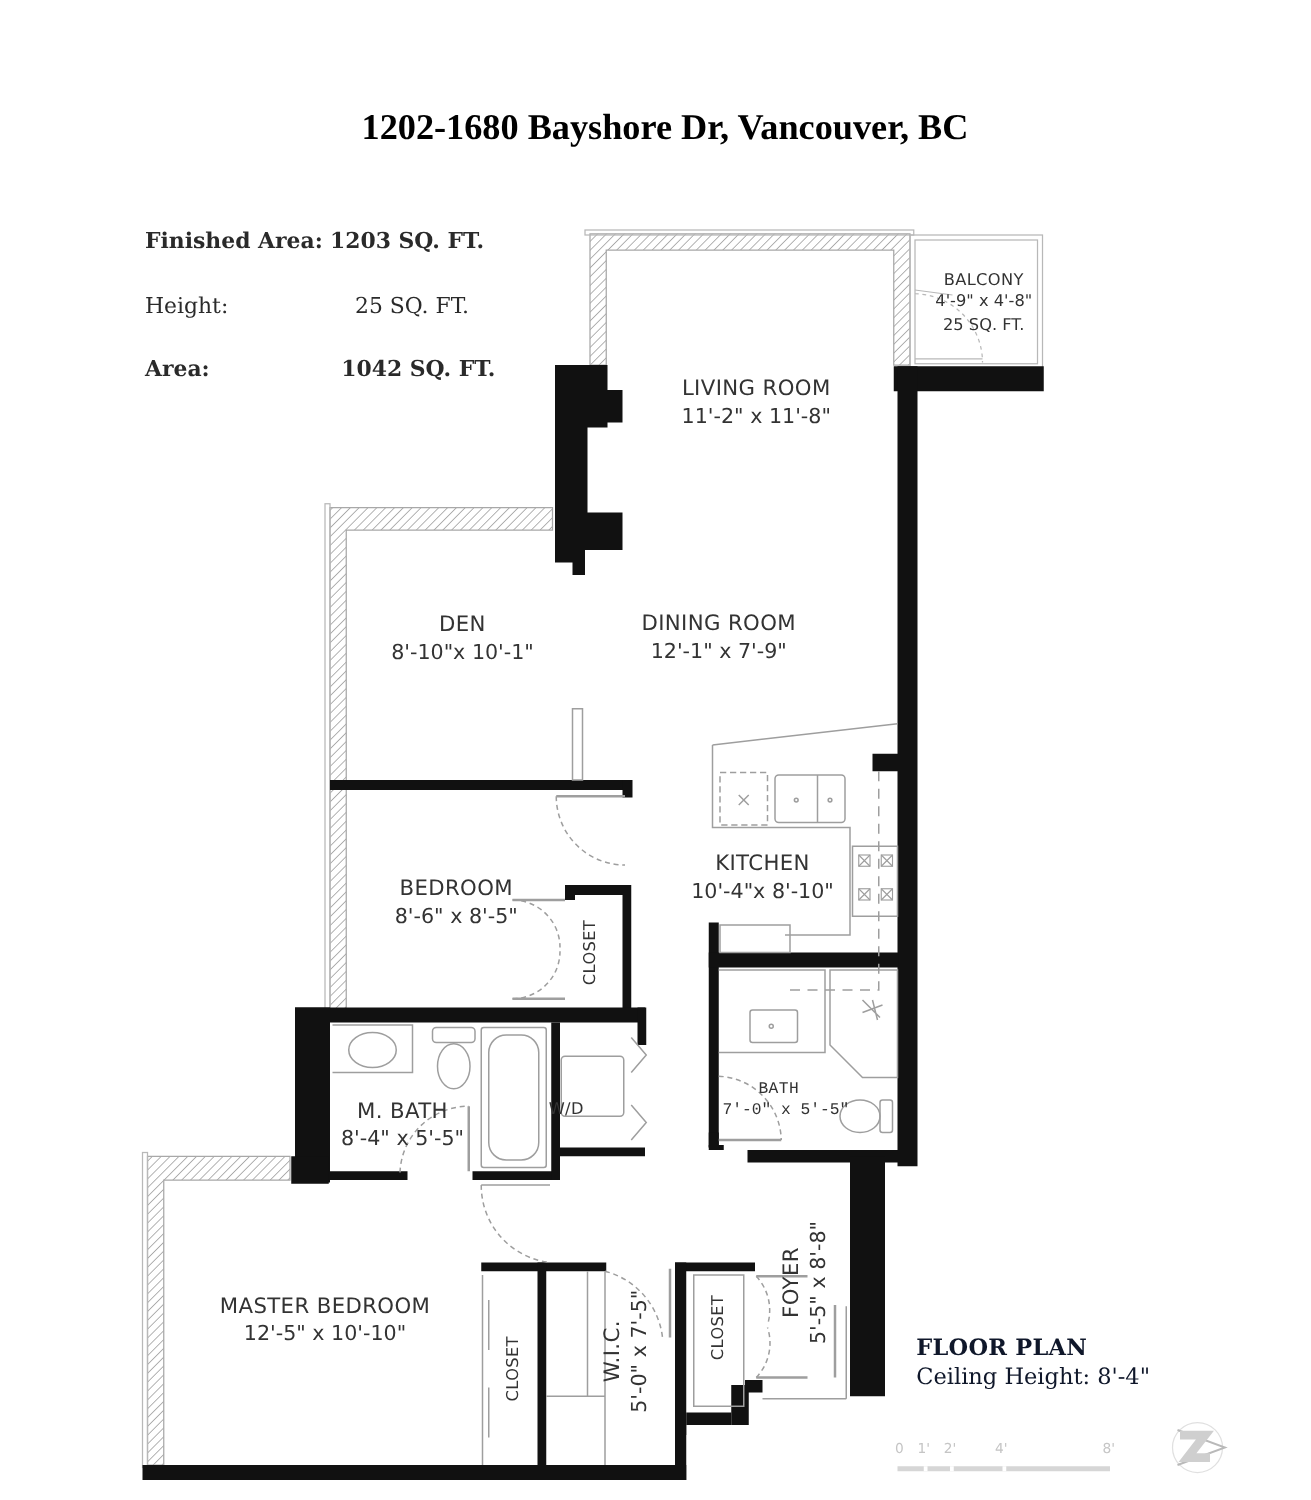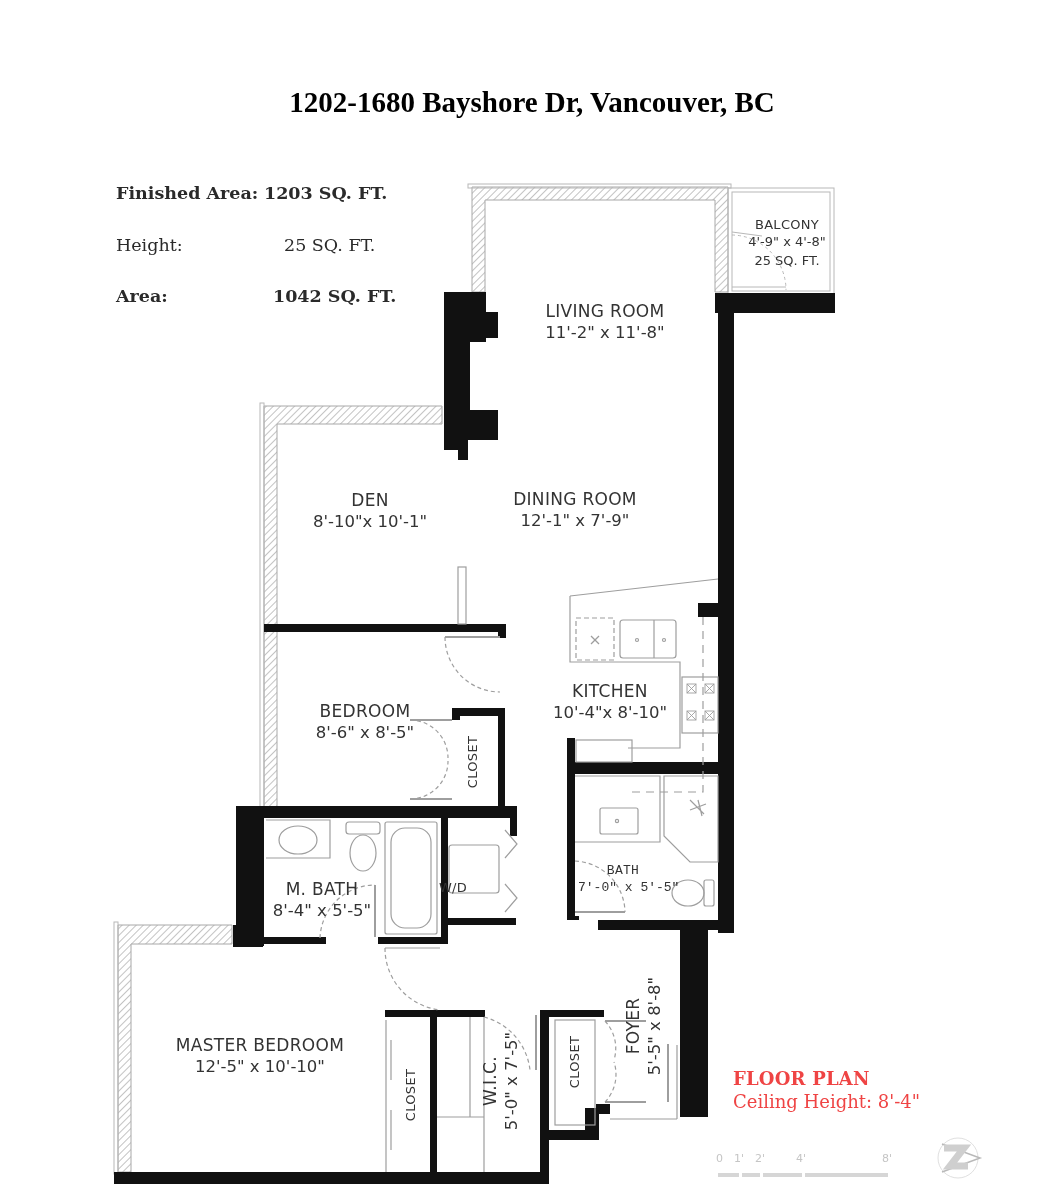--- a/index.html
+++ b/index.html
@@ -12,21 +12,21 @@
   .area-row { position: absolute; white-space: nowrap; font-size: 17.5px; }
   .area-row .lbl { position: absolute; left: 0; }
   .area-row .val { position: absolute; white-space: nowrap; }
   .bold { font-weight: bold; }
   svg.plan { position: absolute; left: 0; top: 0; }
   .room { position: absolute; font-family: "DejaVu Sans", sans-serif; color: #333; text-align: center; line-height: 1.3; white-space: nowrap; }
   .room .name { font-size: 17px; letter-spacing: 0.3px; }
   .room .dim { font-size: 16.5px; }
   .small { font-size: 13px !important; }
   .vert { transform-origin: center center; transform: rotate(-90deg); }
-  .plan-info { position: absolute; left: 733px; top: 1068px; font-family: "DejaVu Serif", serif; color: #ef4444; }
+  .plan-info { position: absolute; left: 733px; top: 1068px; font-family: "DejaVu Serif", serif; color: #0f172a; }
   .plan-info .pt { font-size: 18px; font-weight: bold; letter-spacing: 0.2px; }
   .plan-info .ch { font-size: 18px; margin-top: 2px; }
   .scale { position: absolute; left: 716px; top: 1152px; font-family: "DejaVu Sans", sans-serif; color: #c5c5c5; font-size: 11px; }
   .scale span { position: absolute; top: 0; }
 </style>
 </head>
 <body>
 
 <div class="title">1202-1680 Bayshore Dr, Vancouver, BC</div>
 

